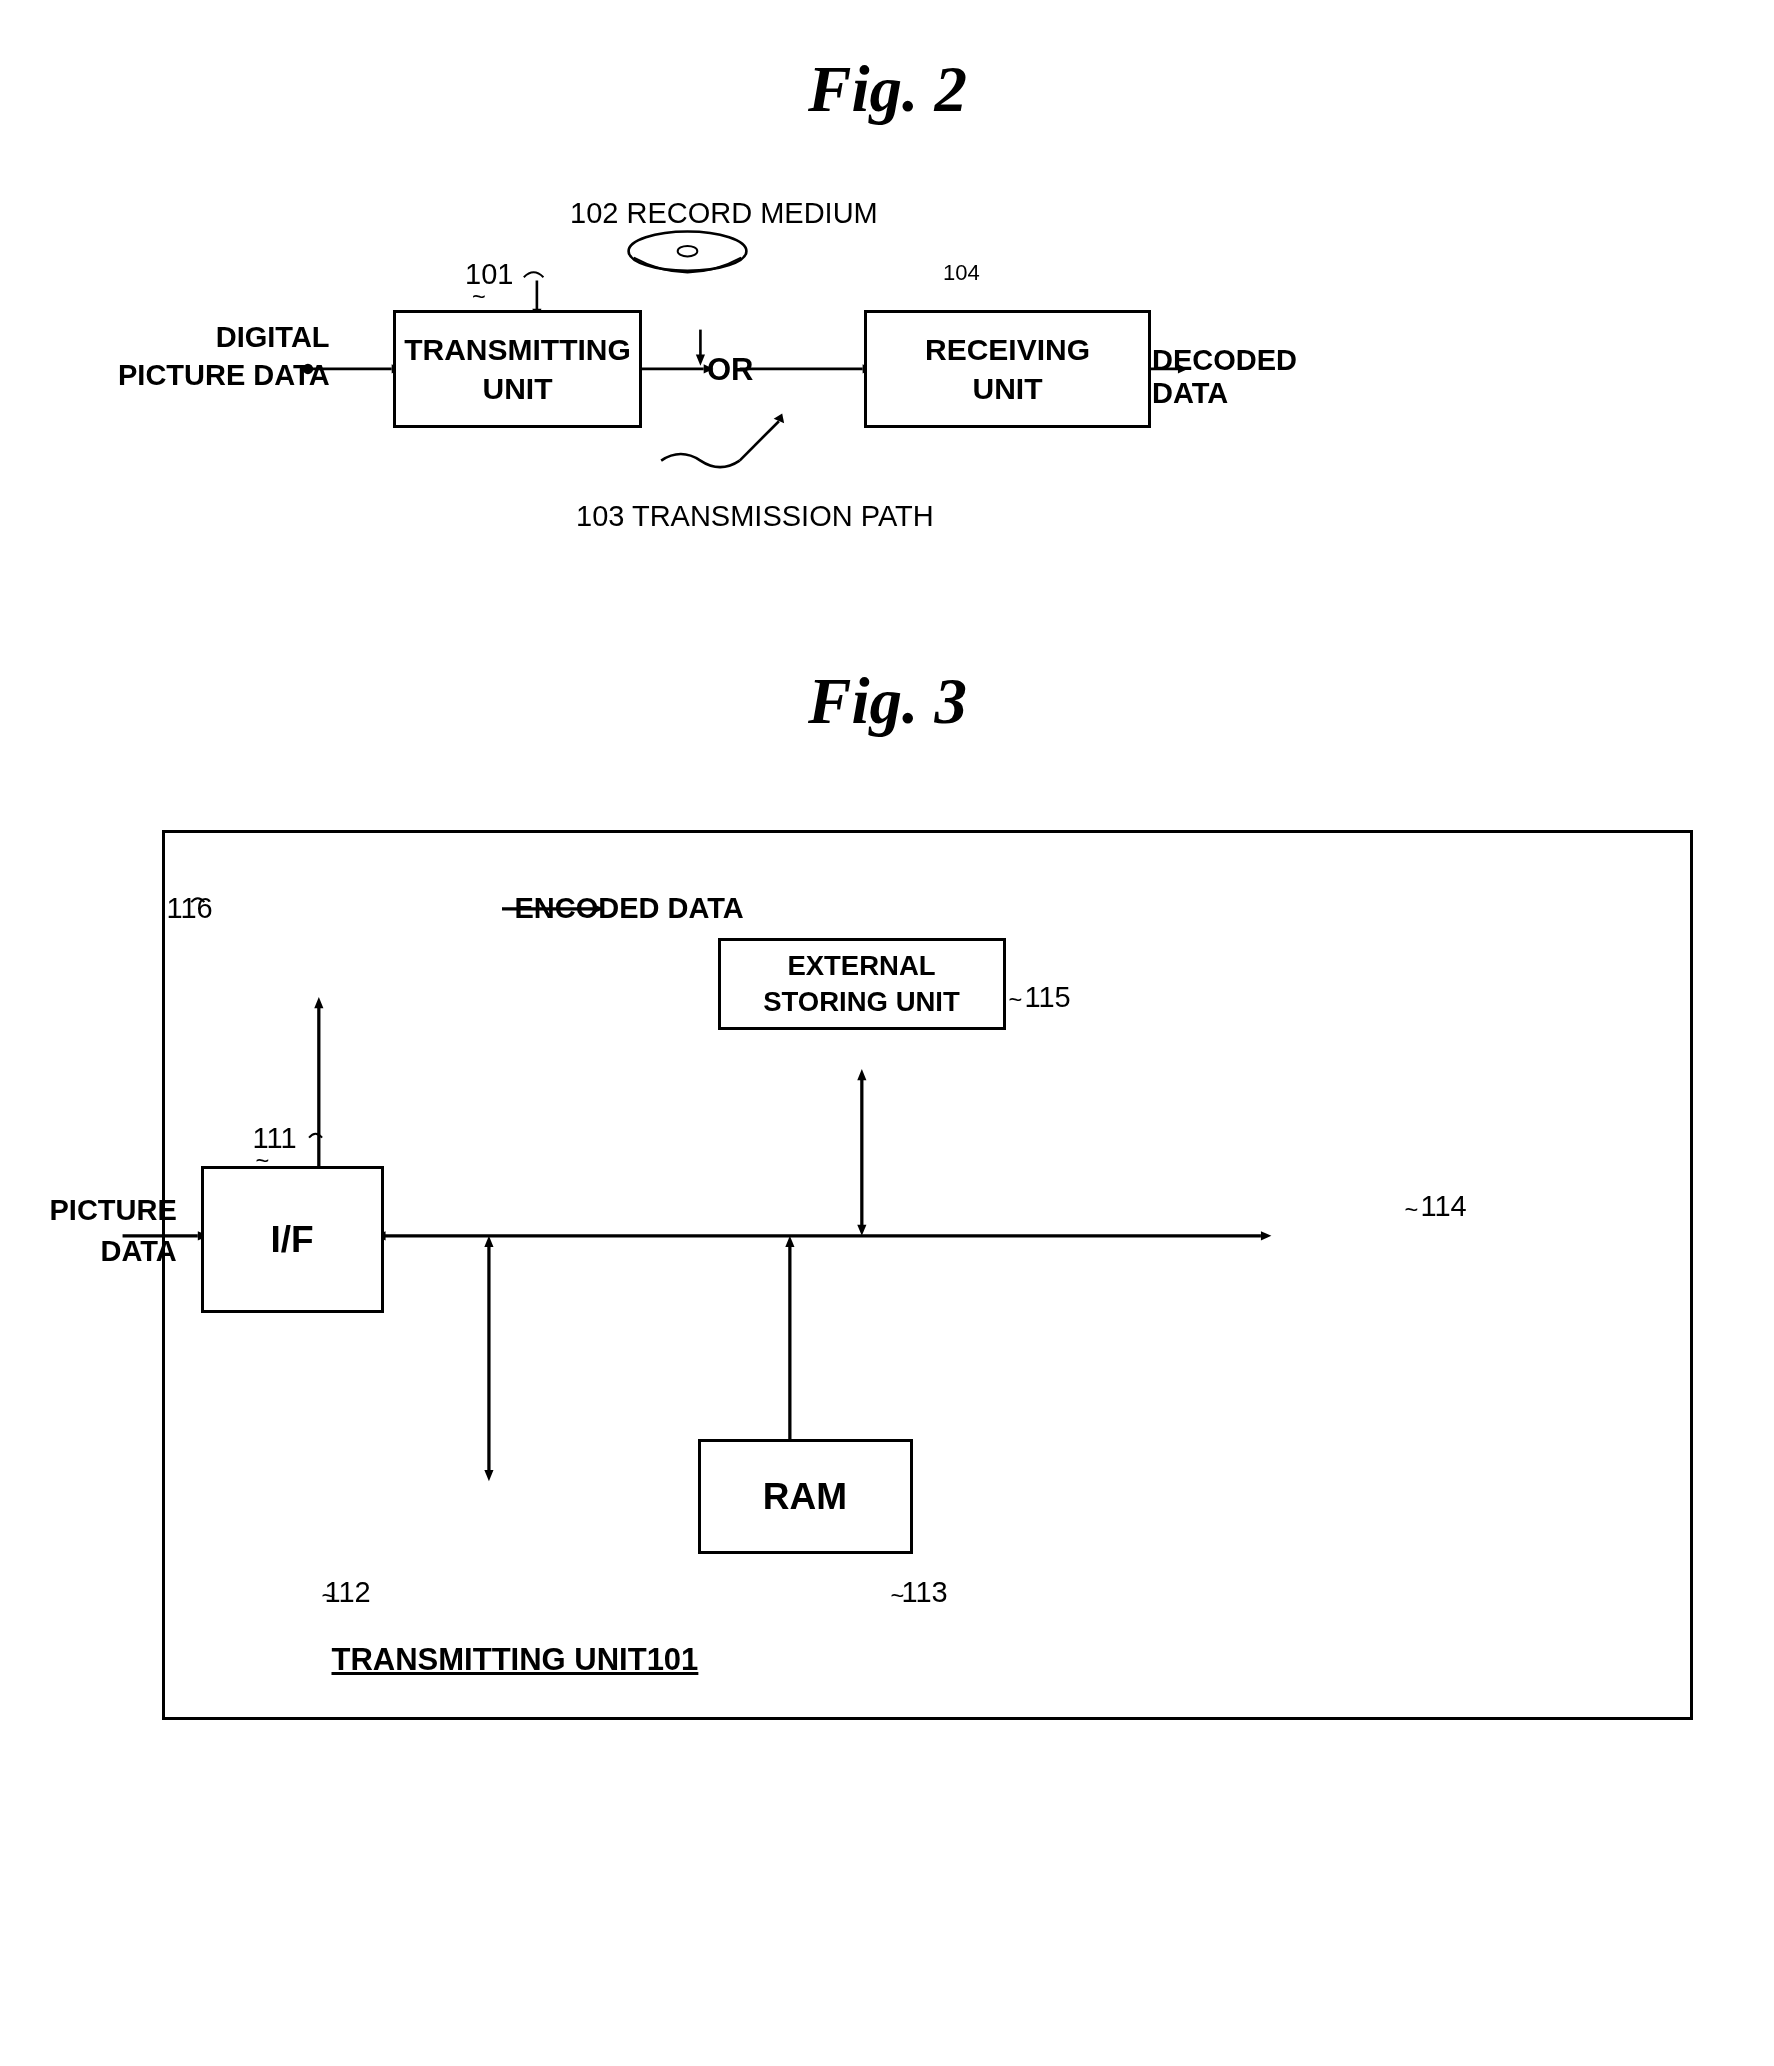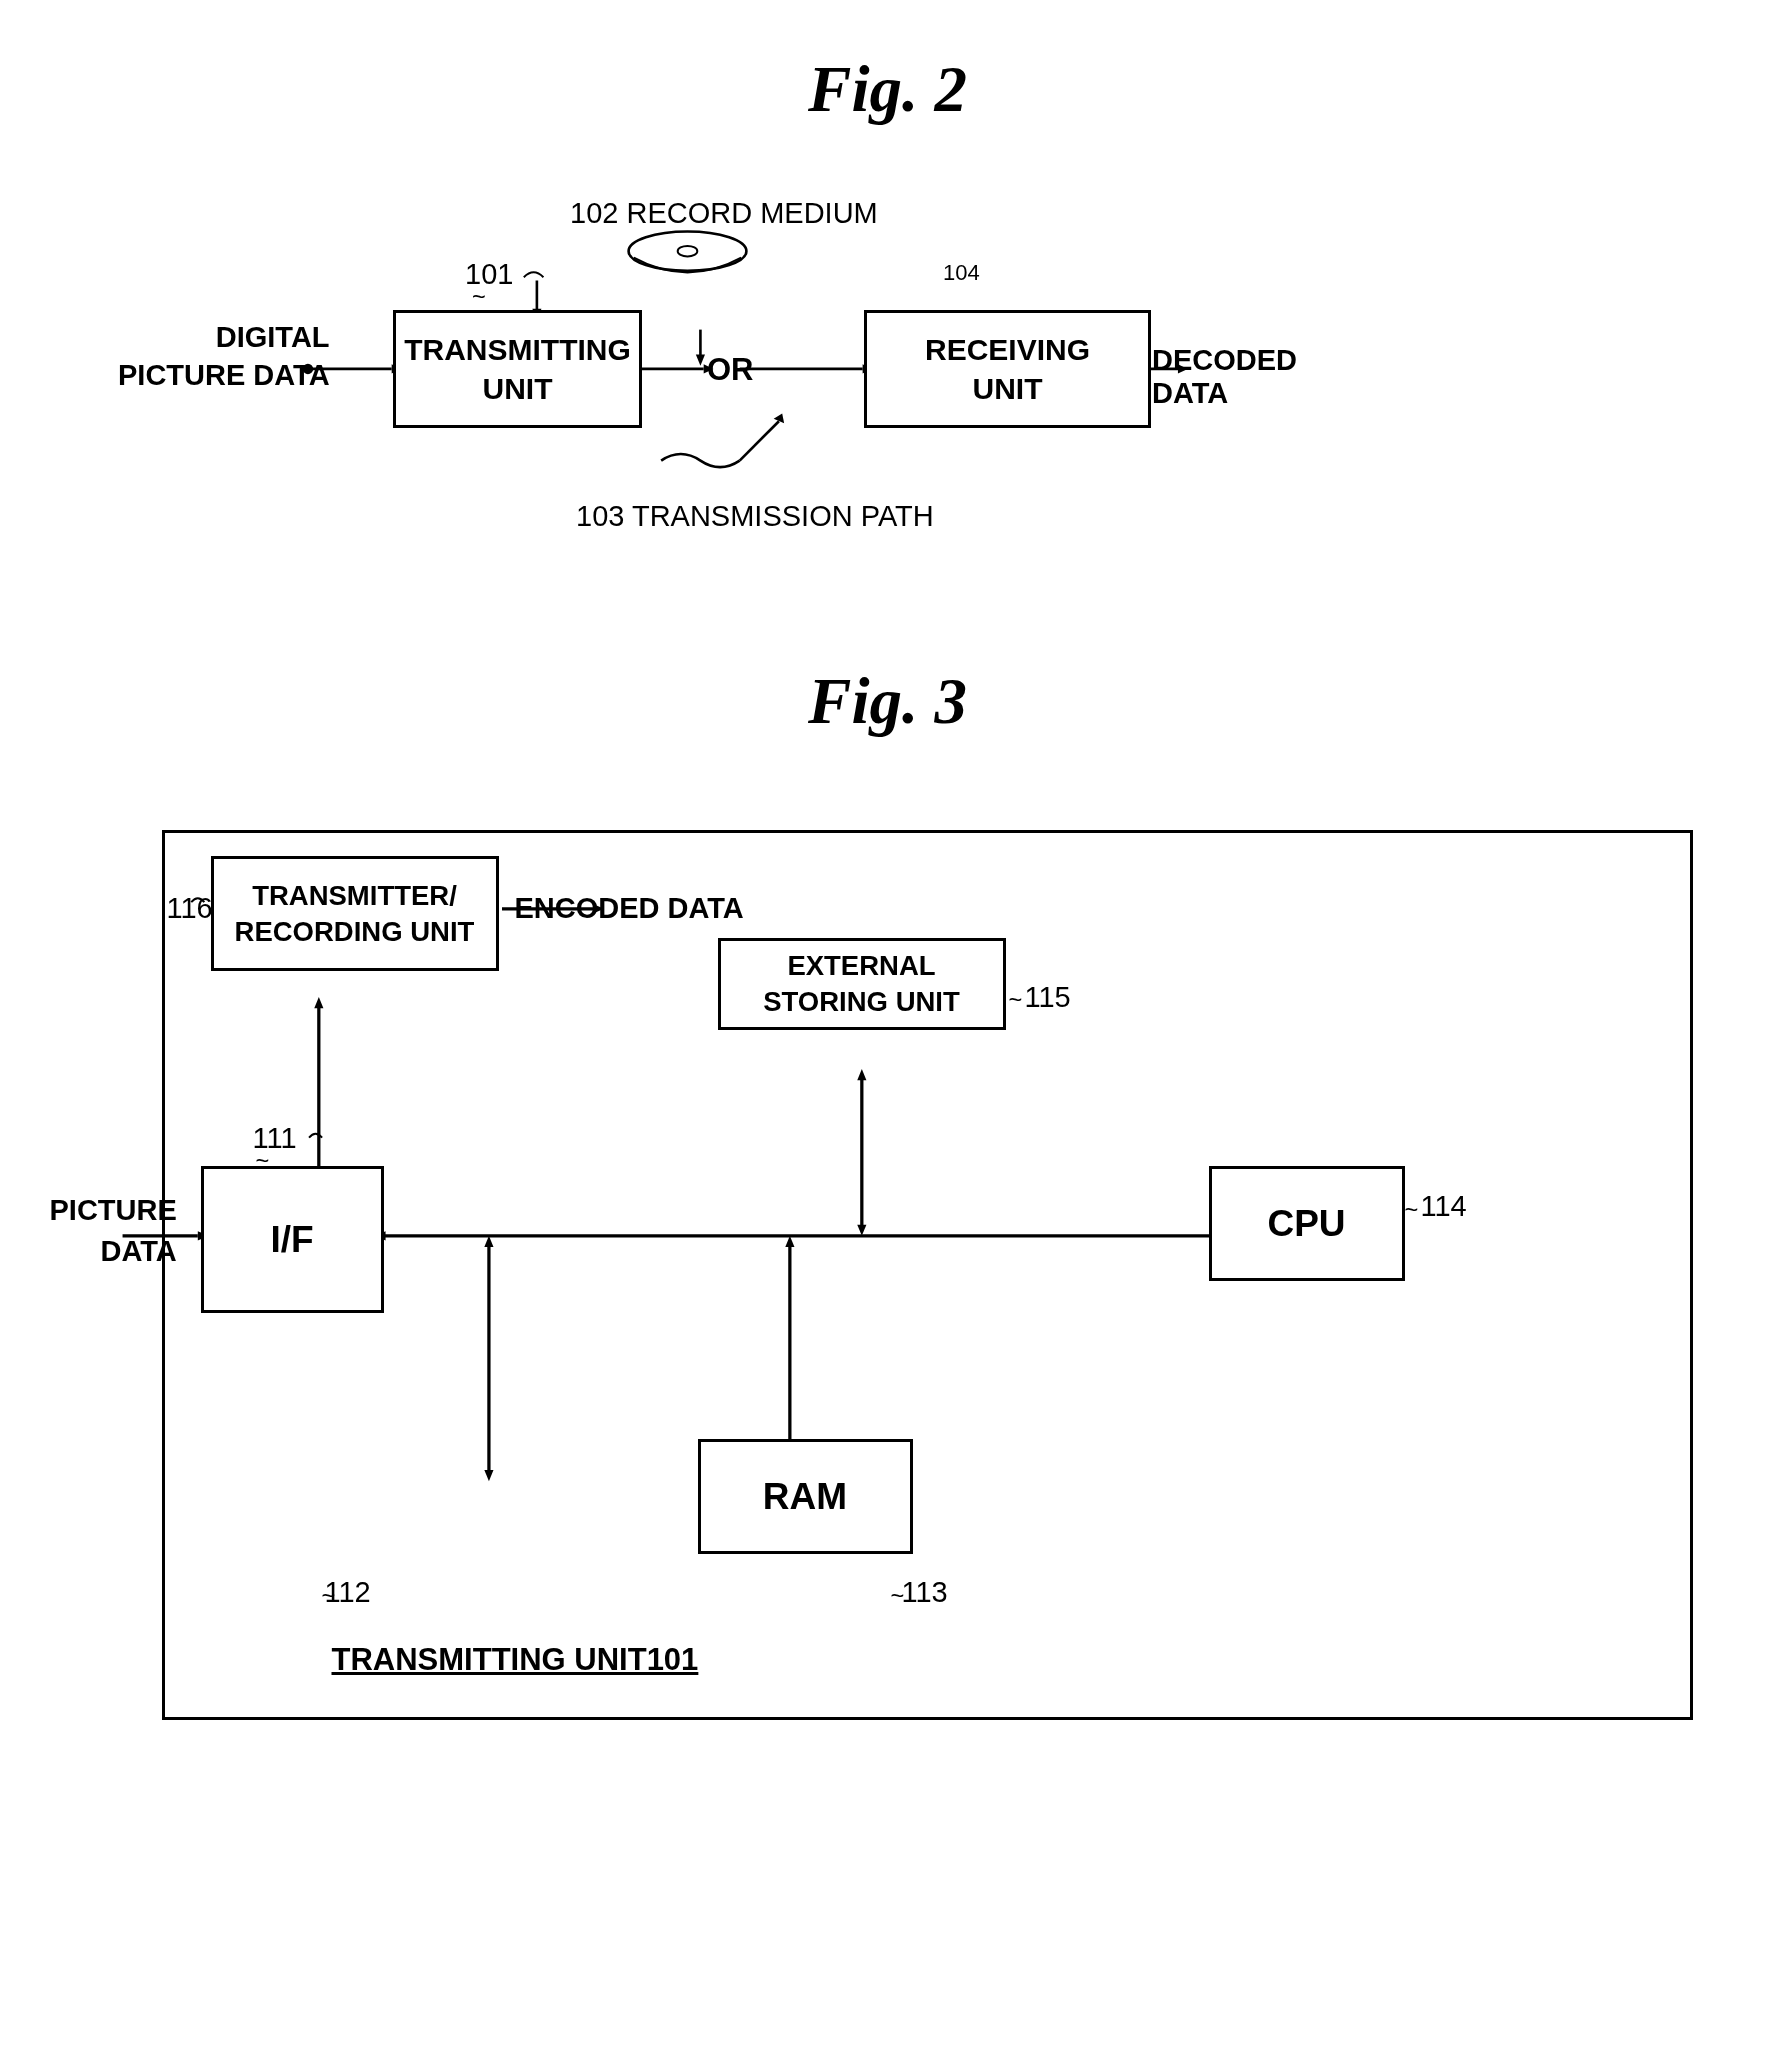--- a/index.html
+++ b/index.html
@@ -227,39 +227,37 @@
         <polygon points="1073,1038 1080,1055 1087,1038" fill="#000"></polygon>
 
         <line x1="60" y1="680" x2="175" y2="680" stroke="#000" stroke-width="5"></line>
         <polygon points="175,673 192,680 175,687" fill="#000"></polygon>
 
         <path d="M 165 170 Q 175 158 185 170" stroke="#000" stroke-width="3" fill="none"></path>
 
         <path d="M 345 530 Q 355 518 365 530" stroke="#000" stroke-width="3" fill="none"></path>
       </svg>
 
-      <div style="position:absolute; left:128px; top:65px; width:288px; height:115px; border:3.3px solid #000; background:#fff; display:flex; align-items:center; justify-content:center; text-align:center; font-size:27.5px; font-weight:bold; font-family:Arial; line-height:1.3;">TRANSMITTER/<br>RECORDING UNIT</div>
 
       <div style="position:absolute; left:432px; top:101px; font-size:29px; font-weight:bold; font-family:Arial;">ENCODED DATA</div>
 
       <div style="position:absolute; left:84px; top:101px; font-size:29px; font-family:Arial;">116</div>
 
       <div style="position:absolute; left:635px; top:147px; width:288px; height:92px; border:3.3px solid #000; background:#fff; display:flex; align-items:center; justify-content:center; text-align:center; font-size:27.5px; font-weight:bold; font-family:Arial; line-height:1.3;">EXTERNAL<br>STORING UNIT</div>
 
       <div style="position:absolute; left:942px; top:190px; font-size:29px; font-family:Arial;">115</div>
       <div style="position:absolute; left:926px; top:196px; font-size:23.6px; font-family:Arial;">~</div>
 
       <div style="position:absolute; left:170px; top:331px; font-size:29px; font-family:Arial;">111</div>
       <div style="position:absolute; left:173px; top:357px; font-size:23.6px; font-family:Arial;">~</div>
 
       <div style="position:absolute; left:118px; top:375px; width:183px; height:147px; border:3.3px solid #000; background:#fff; display:flex; align-items:center; justify-content:center; text-align:center; font-size:37px; font-weight:bold; font-family:Arial;">I/F</div>
 
       <div style="position:absolute; left:-33px; top:399px; font-size:29px; font-weight:bold; font-family:Arial; text-align:right; line-height:1.4;">PICTURE<br>DATA</div>
 
-      <div style="position:absolute; left:1126px; top:375px; width:196px; height:115px; border:3.3px solid #000; background:#fff; display:flex; align-items:center; justify-content:center; text-align:center; font-size:37px; font-weight:bold; font-family:Arial;">CPU</div>
 
       <div style="position:absolute; left:1338px; top:399px; font-size:29px; font-family:Arial;">114</div>
       <div style="position:absolute; left:1322px; top:406px; font-size:23.6px; font-family:Arial;">~</div>
 
 
       <div style="position:absolute; left:615px; top:648px; width:215px; height:115px; border:3.3px solid #000; background:#fff; display:flex; align-items:center; justify-content:center; text-align:center; font-size:37px; font-weight:bold; font-family:Arial;">RAM</div>
 
       <div style="position:absolute; left:242px; top:785px; font-size:29px; font-family:Arial;">112</div>
       <div style="position:absolute; left:239px; top:792px; font-size:23.6px; font-family:Arial;">~</div>
 

